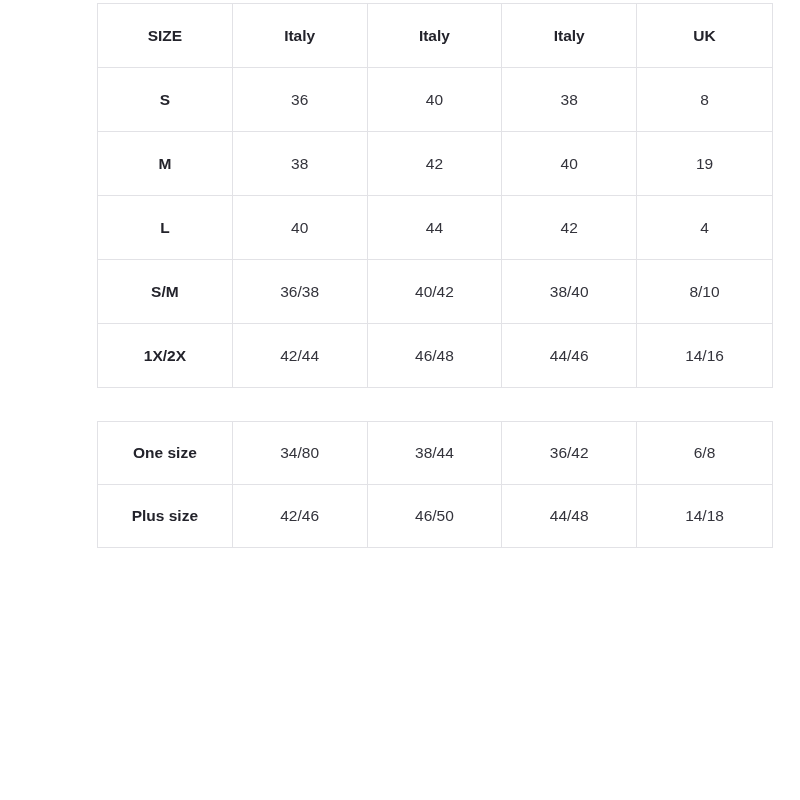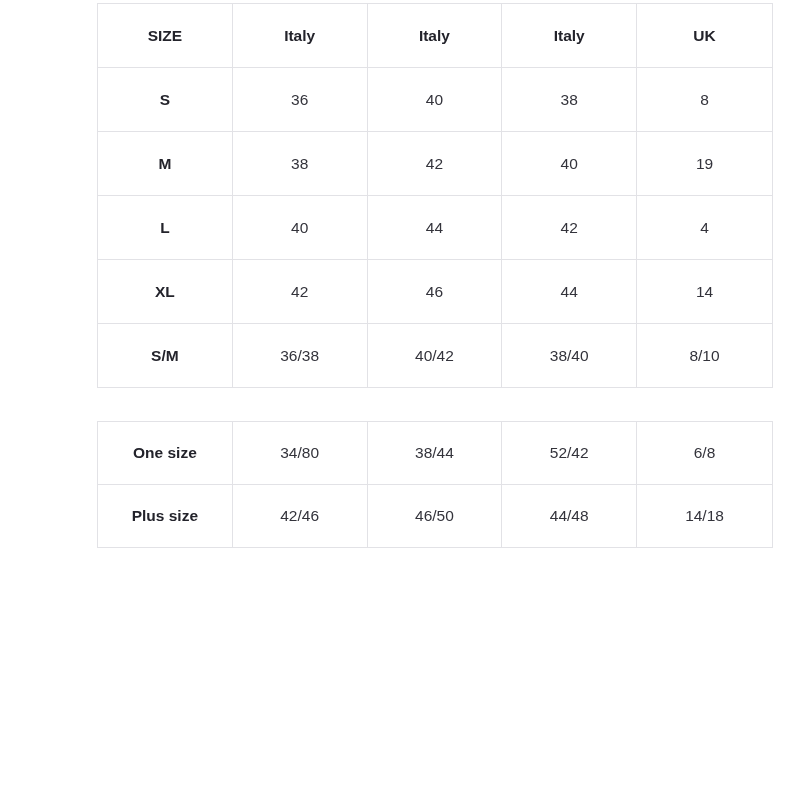--- a/index.html
+++ b/index.html
@@ -102,52 +102,52 @@
           <td>19</td>
         </tr>
         <tr>
           <td class="rowhead">L</td>
           <td>40</td>
           <td>44</td>
           <td>42</td>
           <td>4</td>
         </tr>
         <tr>
-          <td class="rowhead">XL</td>
-          <td>42</td>
-          <td>46</td>
-          <td>44</td>
-          <td>14</td>
-        </tr>
-        <tr>
           <td class="rowhead">S/M</td>
           <td>36/38</td>
           <td>40/42</td>
           <td>38/40</td>
           <td>8/10</td>
+        </tr>
+        <tr>
+          <td class="rowhead">1X/2X</td>
+          <td>42/44</td>
+          <td>46/48</td>
+          <td>44/46</td>
+          <td>14/16</td>
         </tr>
       </tbody>
     </table>
   </div>
 
   <div class="second-table-wrap">
     <table class="size-table">
       <colgroup>
         <col class="c0">
           <col class="c1">
           <col class="c2">
           <col class="c3">
           <col class="c4">
       </colgroup>
       <tbody>
         <tr>
           <td class="rowhead">One size</td>
           <td>34/80</td>
           <td>38/44</td>
-          <td>52/42</td>
+          <td>36/42</td>
           <td>6/8</td>
         </tr>
         <tr>
           <td class="rowhead">Plus size</td>
           <td>42/46</td>
           <td>46/50</td>
           <td>44/48</td>
           <td>14/18</td>
         </tr>
       </tbody>

